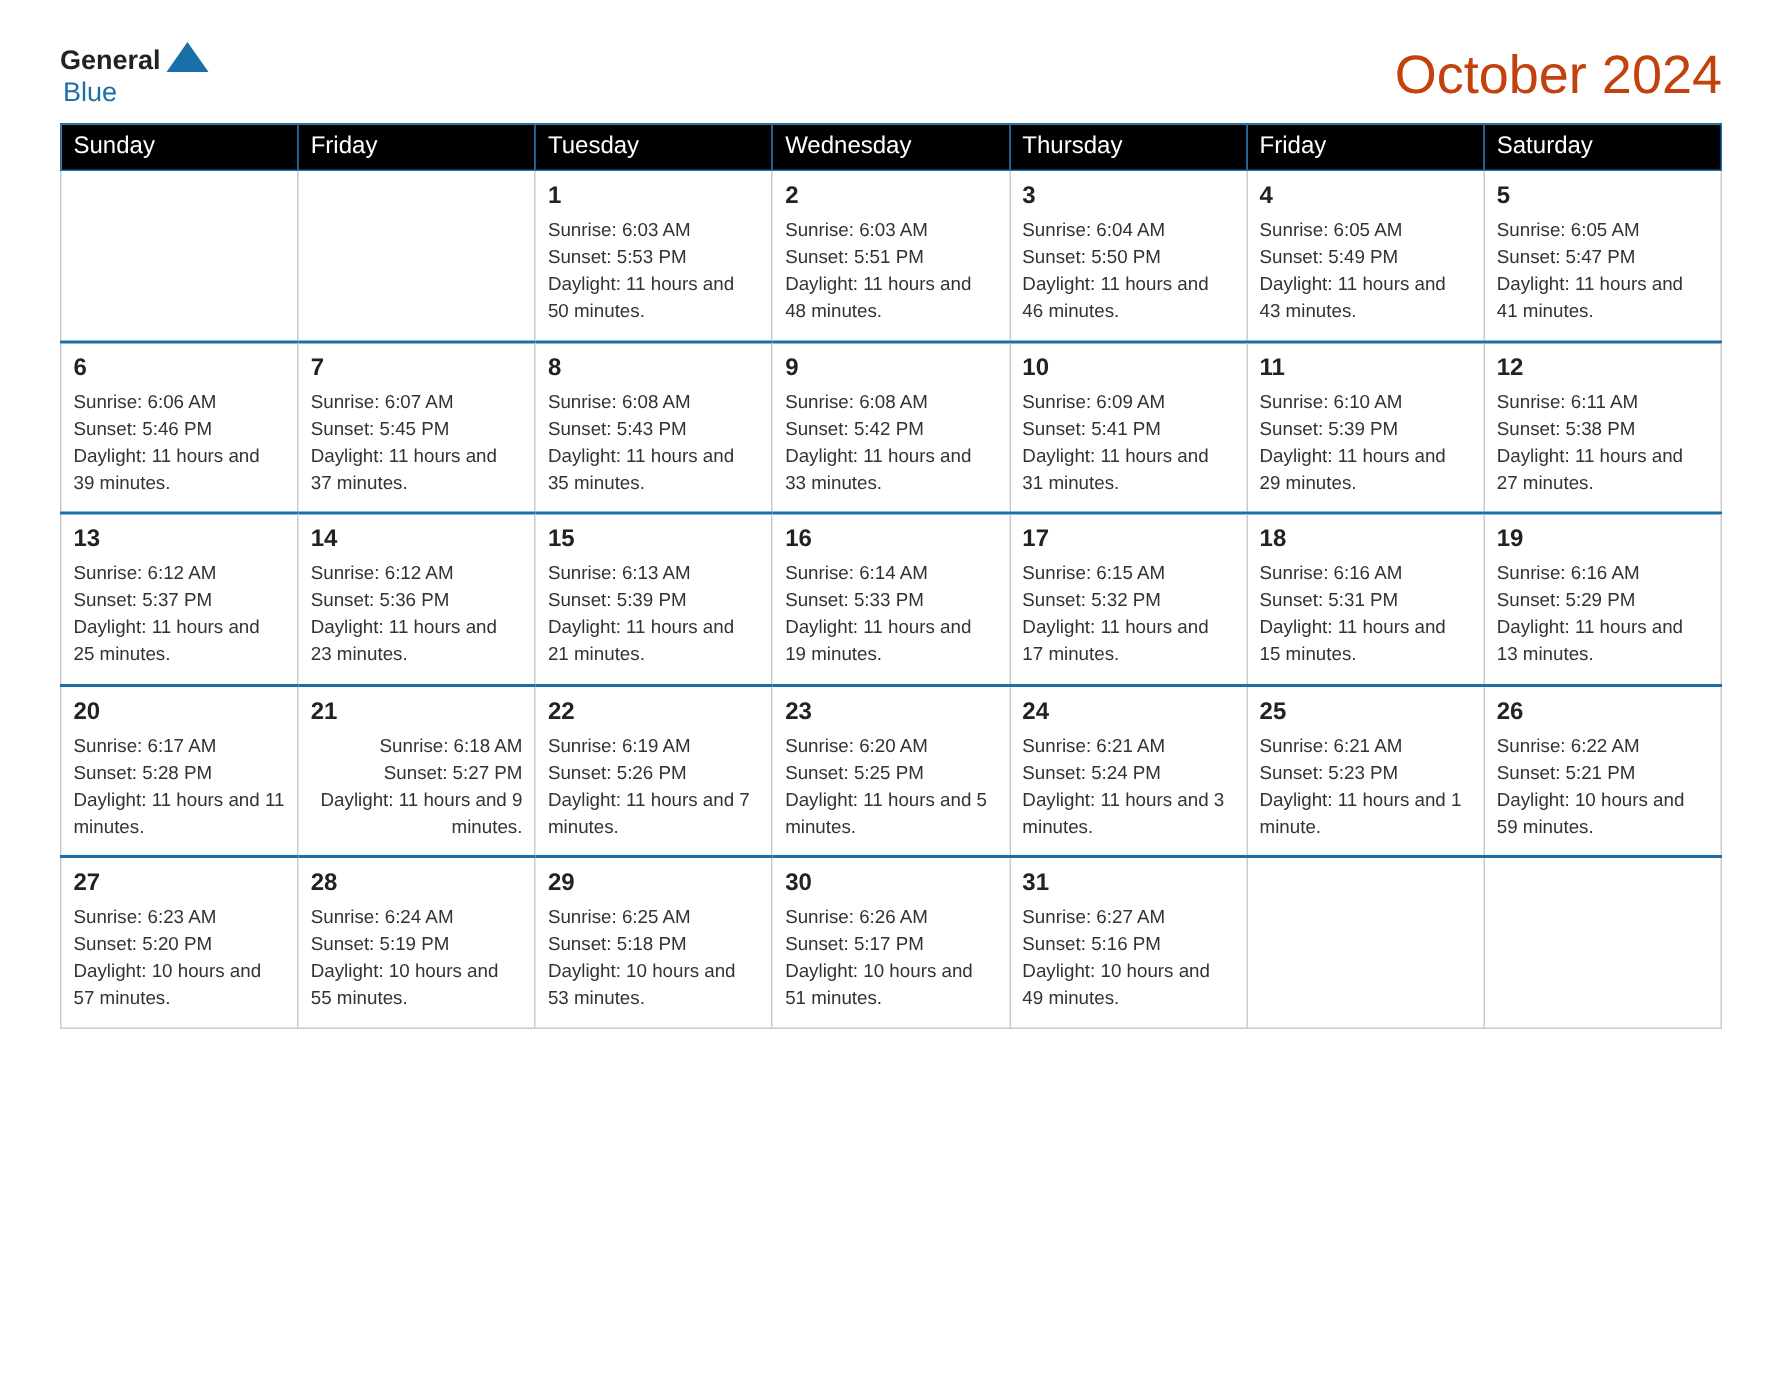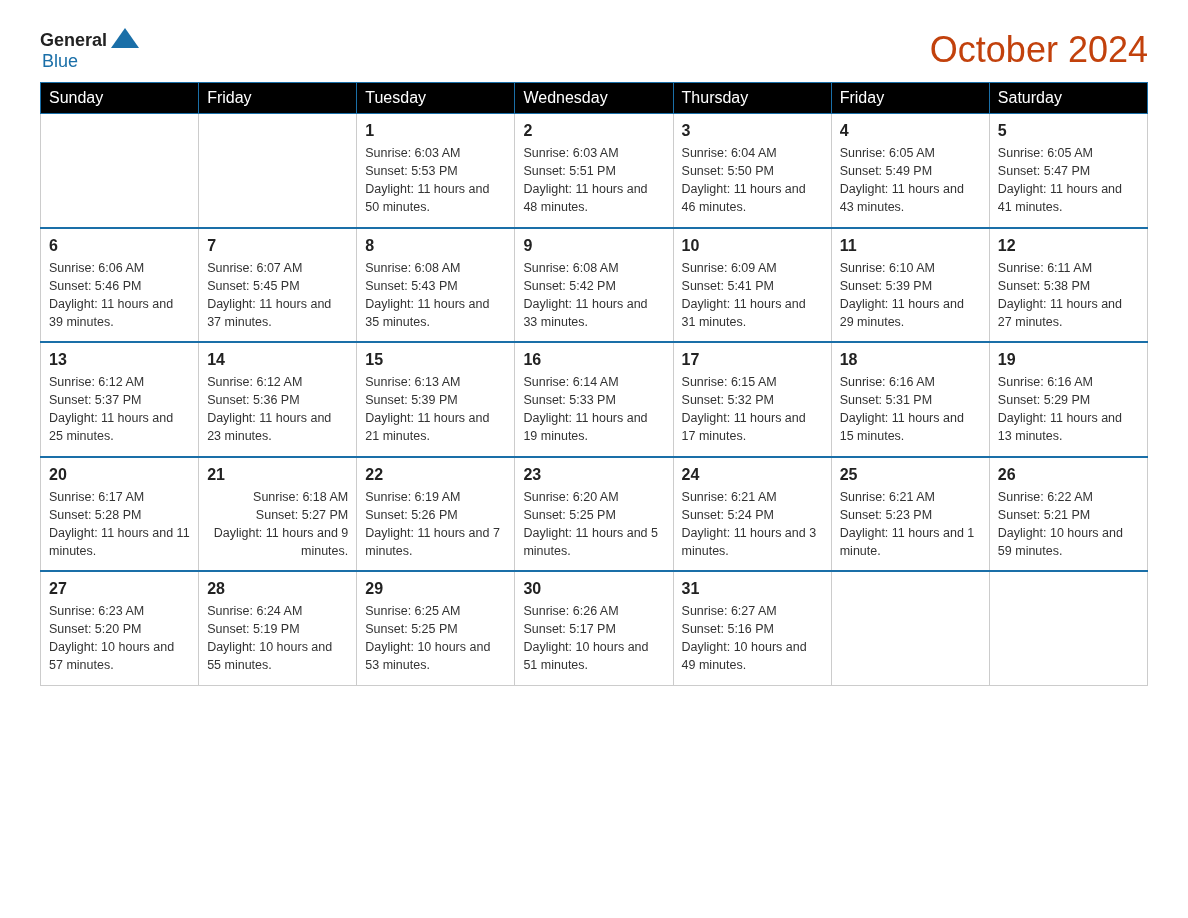--- a/index.html
+++ b/index.html
@@ -303,21 +303,21 @@
         </td>
         <td>
           <span class="day-number">28</span>
           <div class="day-info" style="white-space: pre-line;">Sunrise: 6:24 AM
 Sunset: 5:19 PM
 Daylight: 10 hours and 55 minutes.</div>
         </td>
         <td>
           <span class="day-number">29</span>
           <div class="day-info" style="white-space: pre-line;">Sunrise: 6:25 AM
-Sunset: 5:25 PM
+Sunset: 5:18 PM
 Daylight: 10 hours and 53 minutes.</div>
         </td>
         <td>
           <span class="day-number">30</span>
           <div class="day-info" style="white-space: pre-line;">Sunrise: 6:26 AM
 Sunset: 5:17 PM
 Daylight: 10 hours and 51 minutes.</div>
         </td>
         <td>
           <span class="day-number">31</span>

